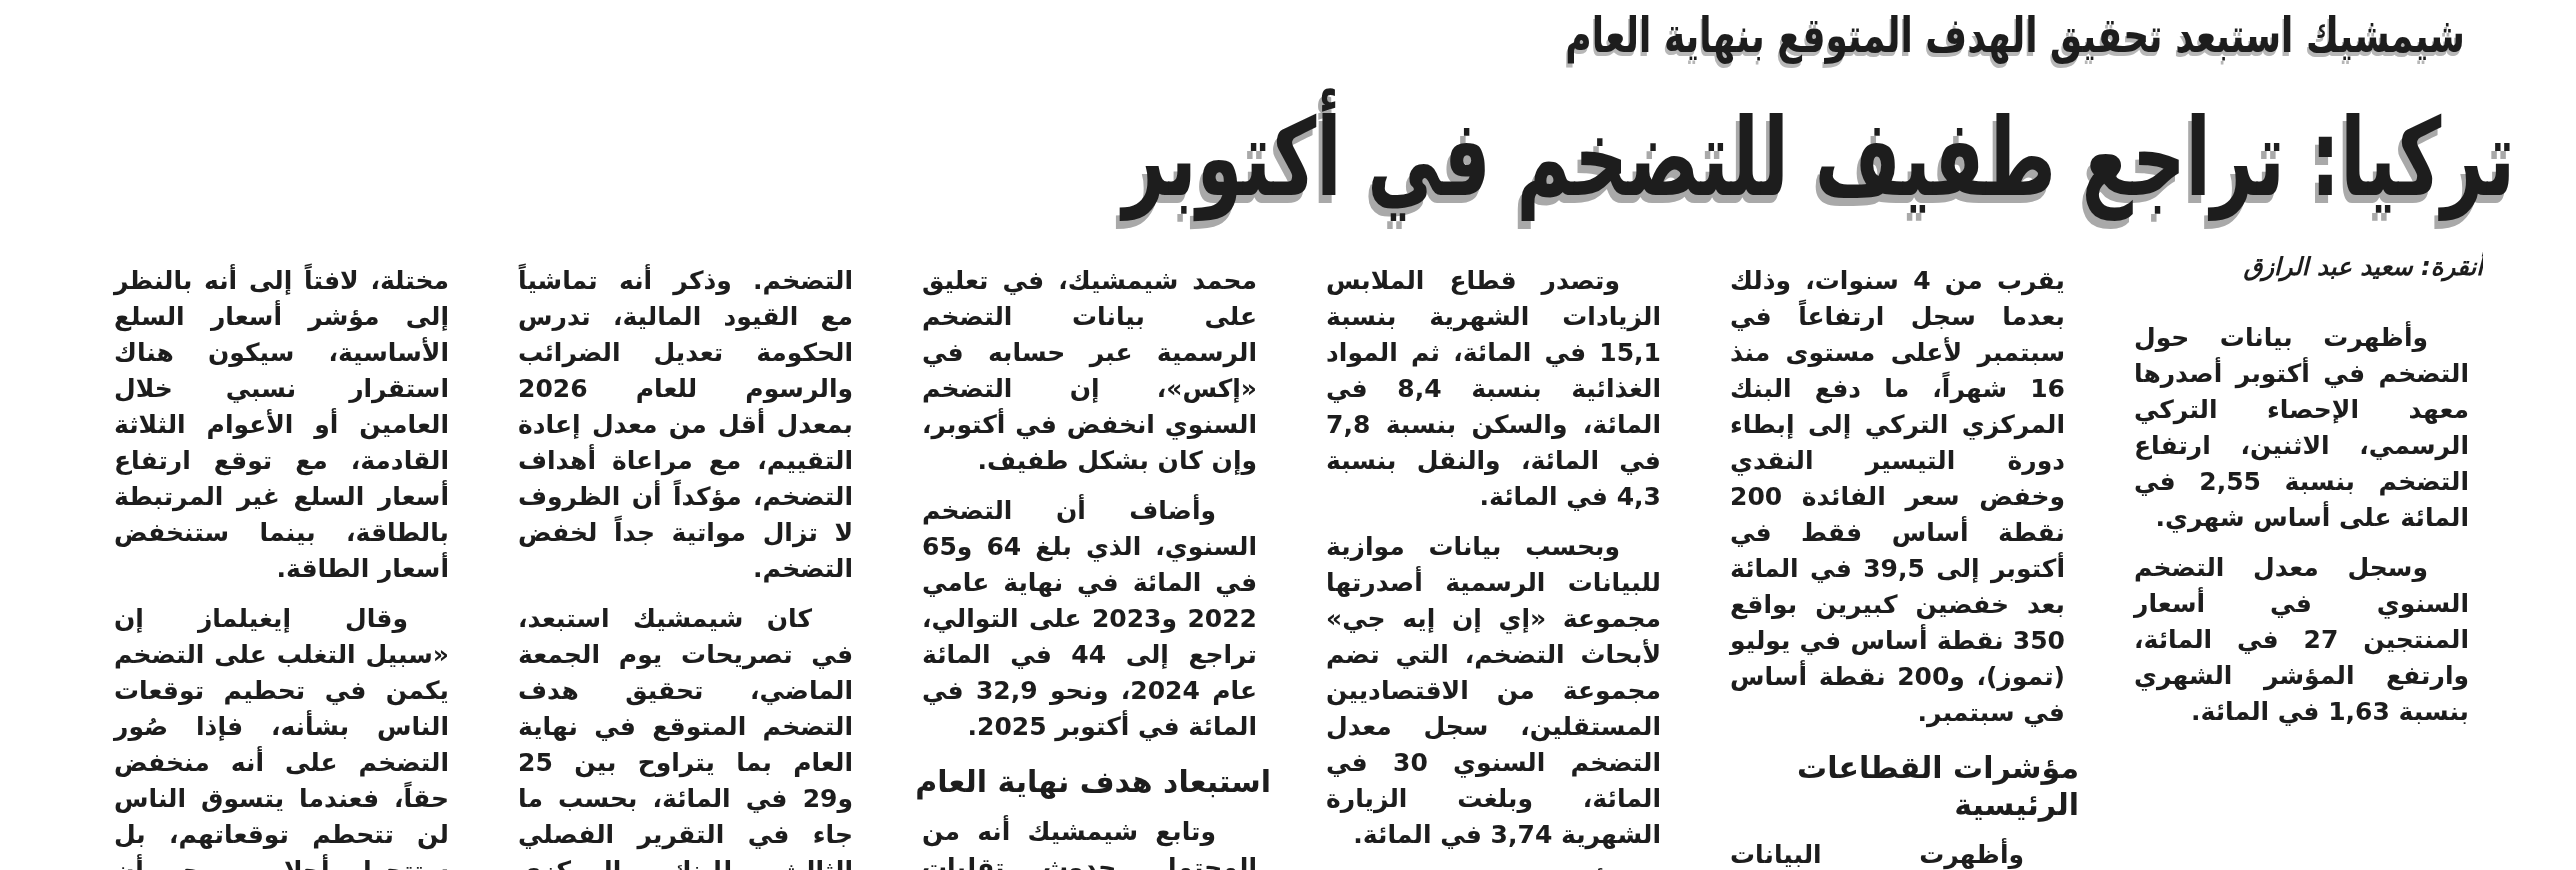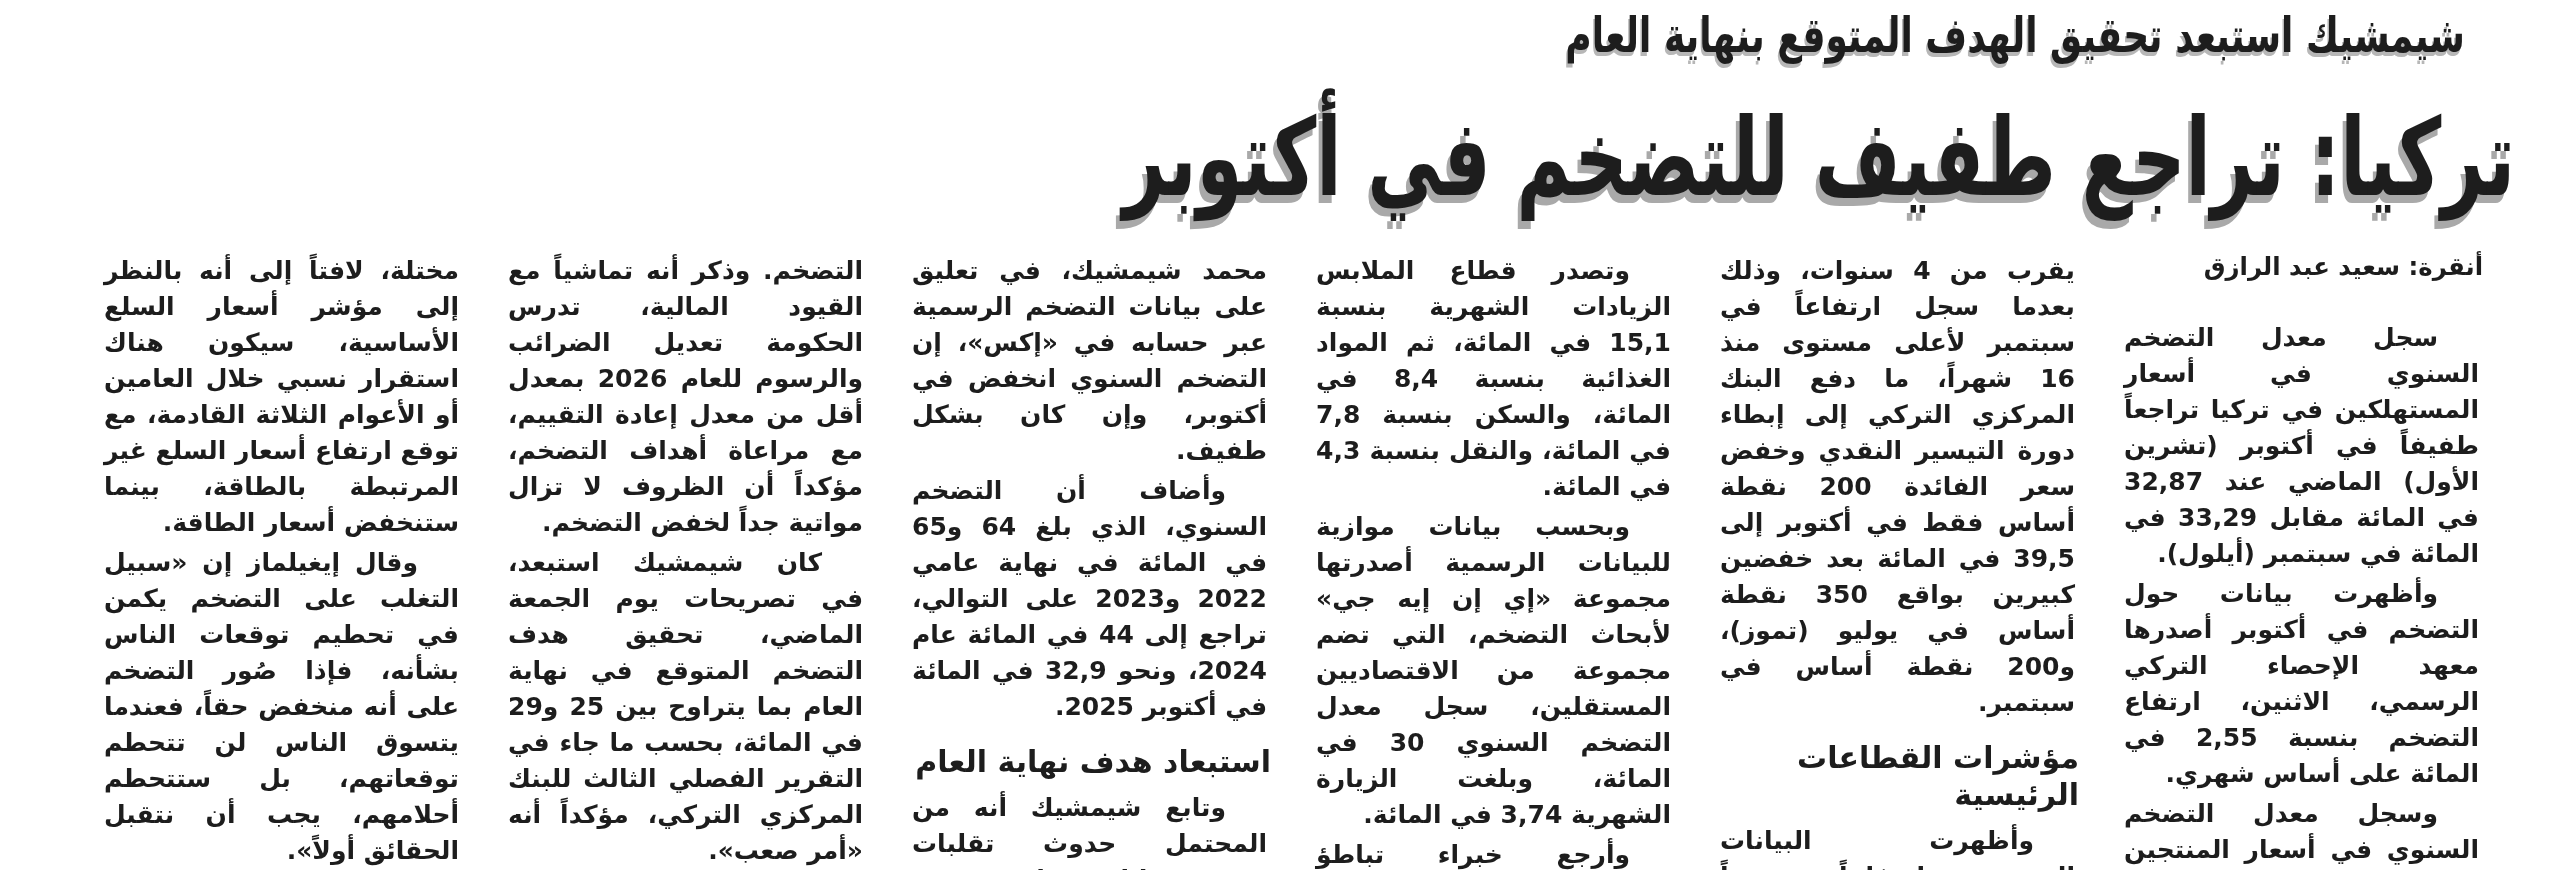--- a/index.html
+++ b/index.html
@@ -60,54 +60,54 @@
   }
   .col {
     width: 363px;
     flex: 0 0 363px;
     overflow: hidden;
     font-size: 25px;
     font-weight: 700;
     line-height: 36px;
   }
   .para {
-    margin: 4px;
+    margin: 14px;
     text-align: justify;
     text-justify: inter-word;
     text-indent: 41px;      
   }
   .para.cont {
     text-indent: 0;         
   }
   .byline {
     margin: 0 0 35px 0;
     font-size: 24.4px;
     font-weight: bold;
     text-align: right;
     text-indent: 0;
+    font-style: italic;
   }
   .subhead {
     margin: 18px 0 10.4px 0;
     font-size: 30px;
     font-weight: bold;
     text-align: right;
     line-height: 37px;
   }
 </style>
 </head>
 <body>
 
 <div class="kicker">شيمشيك استبعد تحقيق الهدف المتوقع بنهاية العام</div>
 
 <h1 class="headline" style="margin:0; font-weight:bold;">تركيا: تراجع طفيف للتضخم في أكتوبر</h1>
 
 <div class="columns">
     <div class="col">
       <p class="byline">أنقرة: سعيد عبد الرازق</p>
-      <p class="para">سجل معدل التضخم السنوي في أسعار المستهلكين في تركيا تراجعاً طفيفاً في أكتوبر (تشرين الأول) الماضي عند 32,87 في المائة مقابل 33,29 في المائة في سبتمبر (أيلول).</p>
       <p class="para">وأظهرت بيانات حول التضخم في أكتوبر أصدرها معهد الإحصاء التركي الرسمي، الاثنين، ارتفاع التضخم بنسبة 2,55 في المائة على أساس شهري.</p>
       <p class="para">وسجل معدل التضخم السنوي في أسعار المنتجين 27 في المائة، وارتفع المؤشر الشهري بنسبة 1,63 في المائة.</p>
     </div>
     <div class="col">
       <p class="para cont">يقرب من 4 سنوات، وذلك بعدما سجل ارتفاعاً في سبتمبر لأعلى مستوى منذ 16 شهراً، ما دفع البنك المركزي التركي إلى إبطاء دورة التيسير النقدي وخفض سعر الفائدة 200 نقطة أساس فقط في أكتوبر إلى 39,5 في المائة بعد خفضين كبيرين بواقع 350 نقطة أساس في يوليو (تموز)، و200 نقطة أساس في سبتمبر.</p>
       <h3 class="subhead">مؤشرات القطاعات الرئيسية</h3>
       <p class="para">وأظهرت البيانات الرسمية ارتفاعاً سنوياً للأسعار في القطاعات الرئيسية، إذ ارتفعت الأسعار في قطاع التعليم بنسبة 65,7 في المائة، والمواد الغذائية بنسبة 51 في المائة، والسكن بنسبة 34,9 في المائة.</p>
     </div>
     <div class="col">
       <p class="para">وتصدر قطاع الملابس الزيادات الشهرية بنسبة 15,1 في المائة، ثم المواد الغذائية بنسبة 8,4 في المائة، والسكن بنسبة 7,8 في المائة، والنقل بنسبة 4,3 في المائة.</p>

